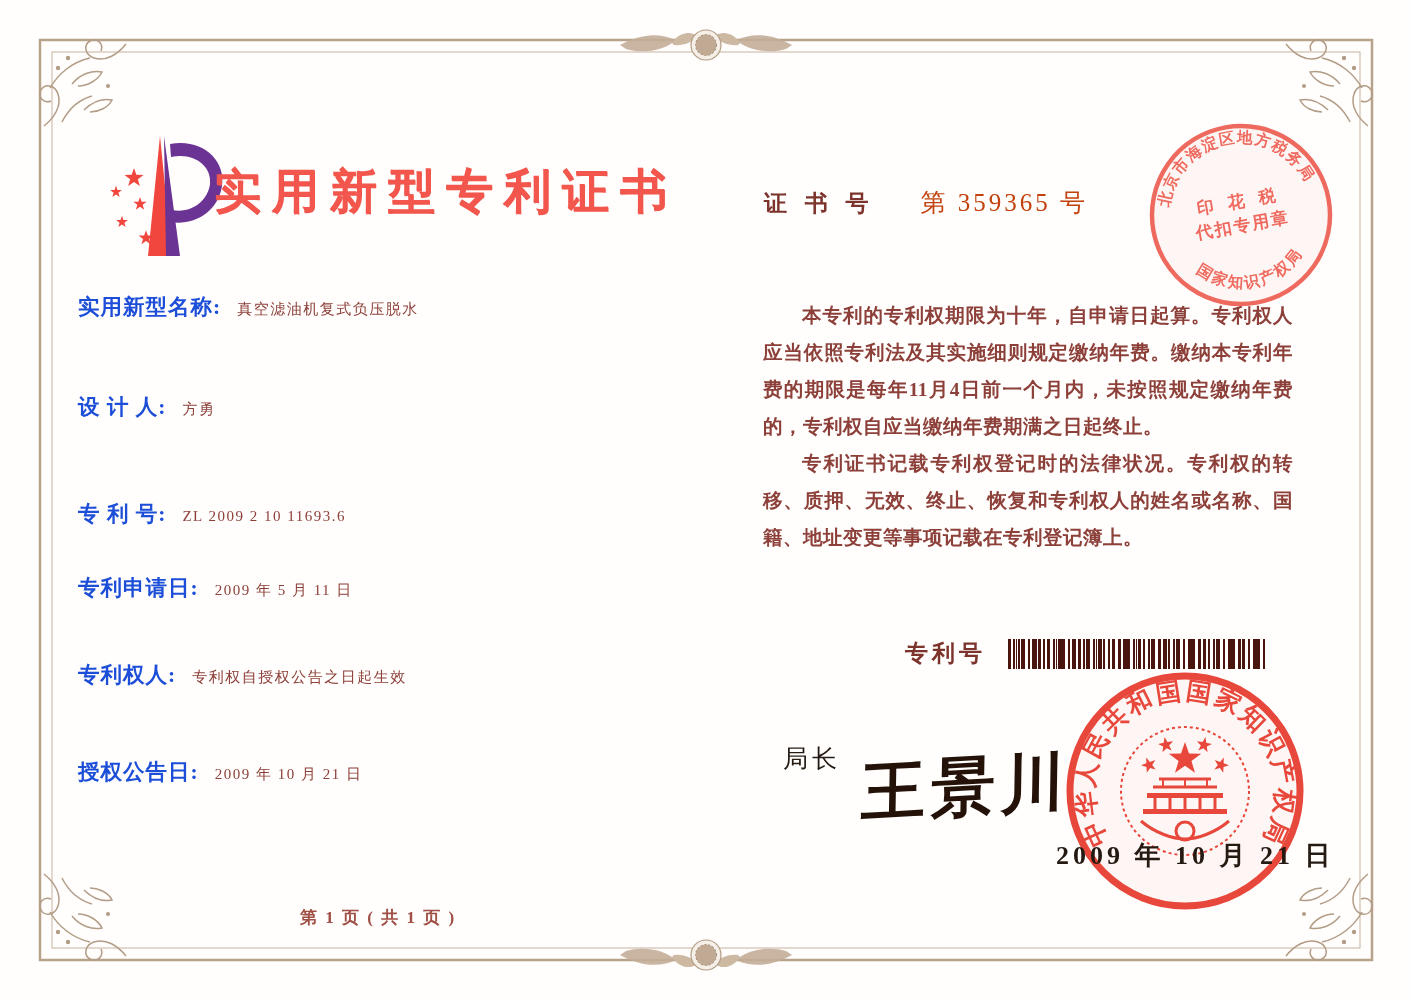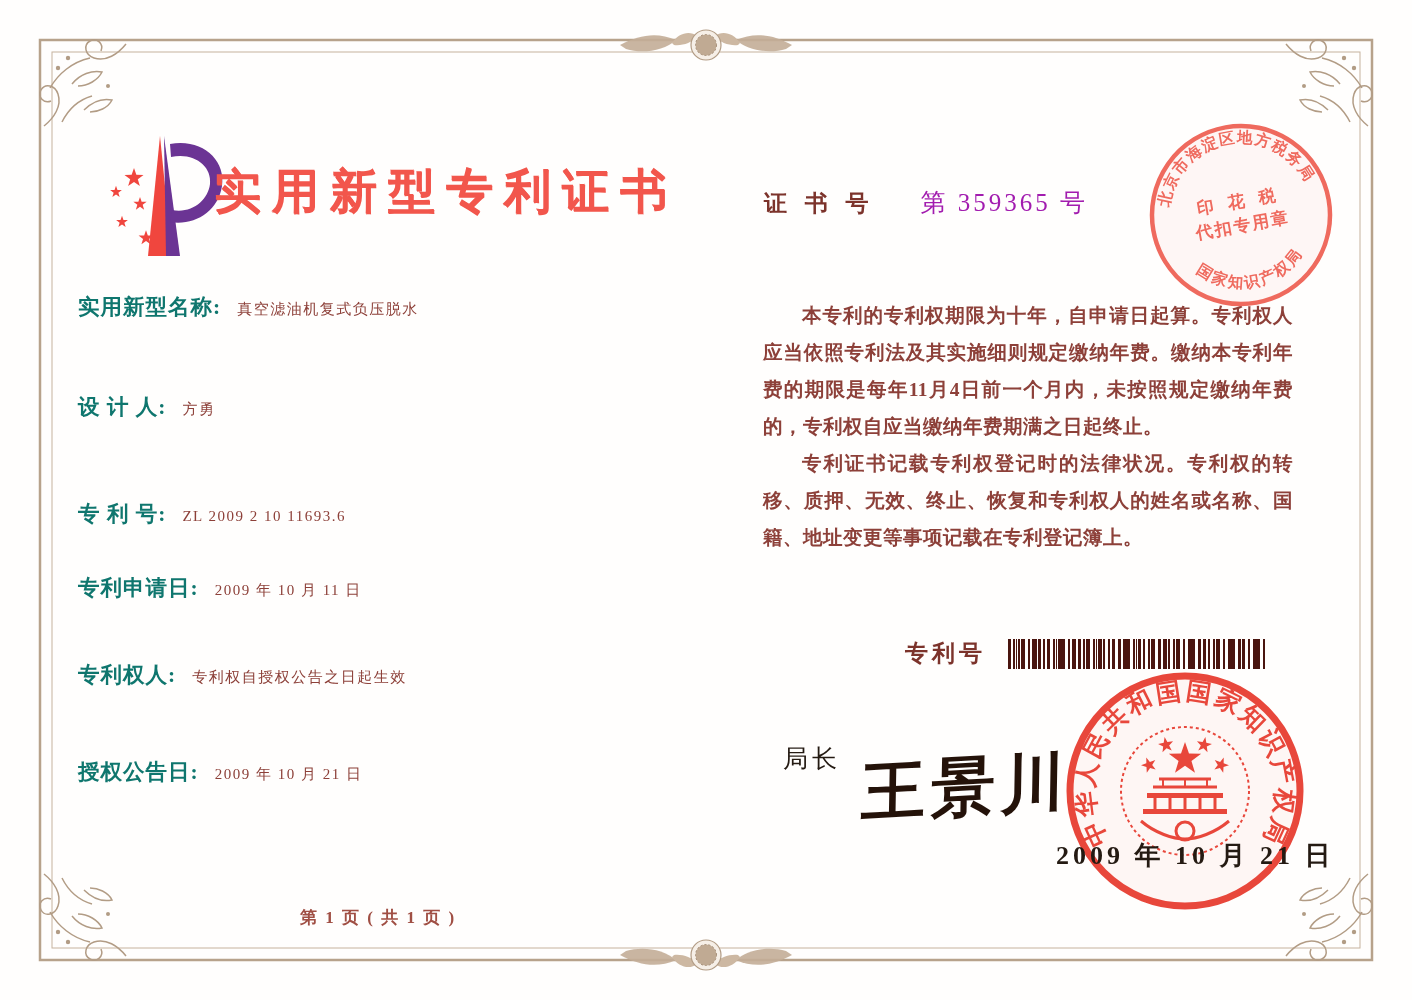--- a/index.html
+++ b/index.html
@@ -11,25 +11,25 @@
 
   
   .logo{position:absolute;left:100px;top:130px;width:138px;height:132px;}
   .title{
     position:absolute;left:214px;top:160px;font-size:47px;font-weight:bold;
     color:#f2564c;letter-spacing:11px;white-space:nowrap;
     text-shadow:0.5px 0.5px 0 #f2564c;
   }
   .certno-row{position:absolute;left:764px;top:186px;white-space:nowrap;}
   .certno-label{font-size:23px;font-weight:bold;color:#7c332b;letter-spacing:6px;}
-  .certno-value{font-size:25px;color:#a21caf;margin-left:42px;letter-spacing:3px;}
+  .certno-value{font-size:25px;color:#c2410c;margin-left:42px;letter-spacing:3px;}
 
   
   .field{position:absolute;left:78px;white-space:nowrap;}
-  .field .lbl{font-size:21.5px;font-weight:bold;color:#0f766e;letter-spacing:1px;}
+  .field .lbl{font-size:21.5px;font-weight:bold;color:#1d4ed8;letter-spacing:1px;}
   .field .val{font-size:15px;color:#8d4039;margin-left:12px;letter-spacing:1.5px;}
   .f1{top:292px;} .f2{top:392px;} .f3{top:499px;}
   .f4{top:573px;} .f5{top:660px;} .f6{top:757px;}
 
   
   .body-text{position:absolute;left:763px;top:297px;width:530px;color:#8d4039;}
   .body-text p{
     margin:0;font-size:19.5px;line-height:37px;text-align:justify;
     text-indent:2em;font-weight:bold;letter-spacing:0.5px;
   }
@@ -133,21 +133,21 @@
   <div class="field f2">
     <span class="lbl">设 计 人:</span>
     <span class="val">方勇</span>
   </div>
   <div class="field f3">
     <span class="lbl">专 利 号:</span>
     <span class="val">ZL 2009 2 10 11693.6</span>
   </div>
   <div class="field f4">
     <span class="lbl">专利申请日:</span>
-    <span class="val">2009 年 10 月 11 日</span>
+    <span class="val">2009 年 5 月 11 日</span>
   </div>
   <div class="field f5">
     <span class="lbl">专利权人:</span>
     <span class="val">专利权自授权公告之日起生效</span>
   </div>
   <div class="field f6">
     <span class="lbl">授权公告日:</span>
     <span class="val">2009 年 10 月 21 日</span>
   </div>
 

